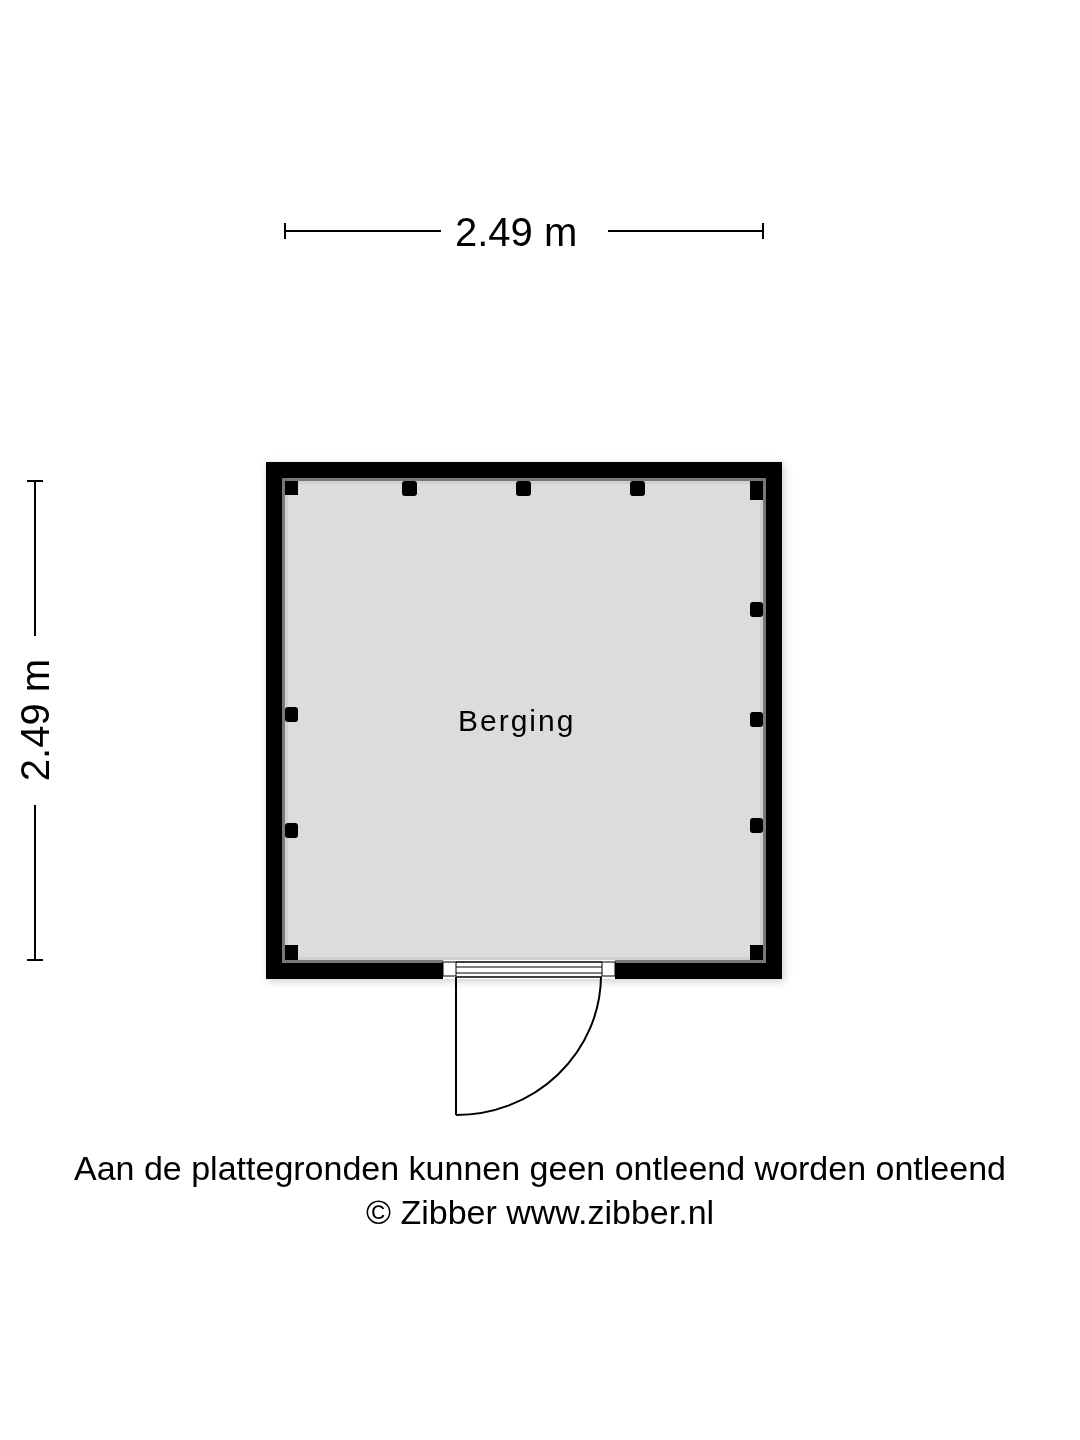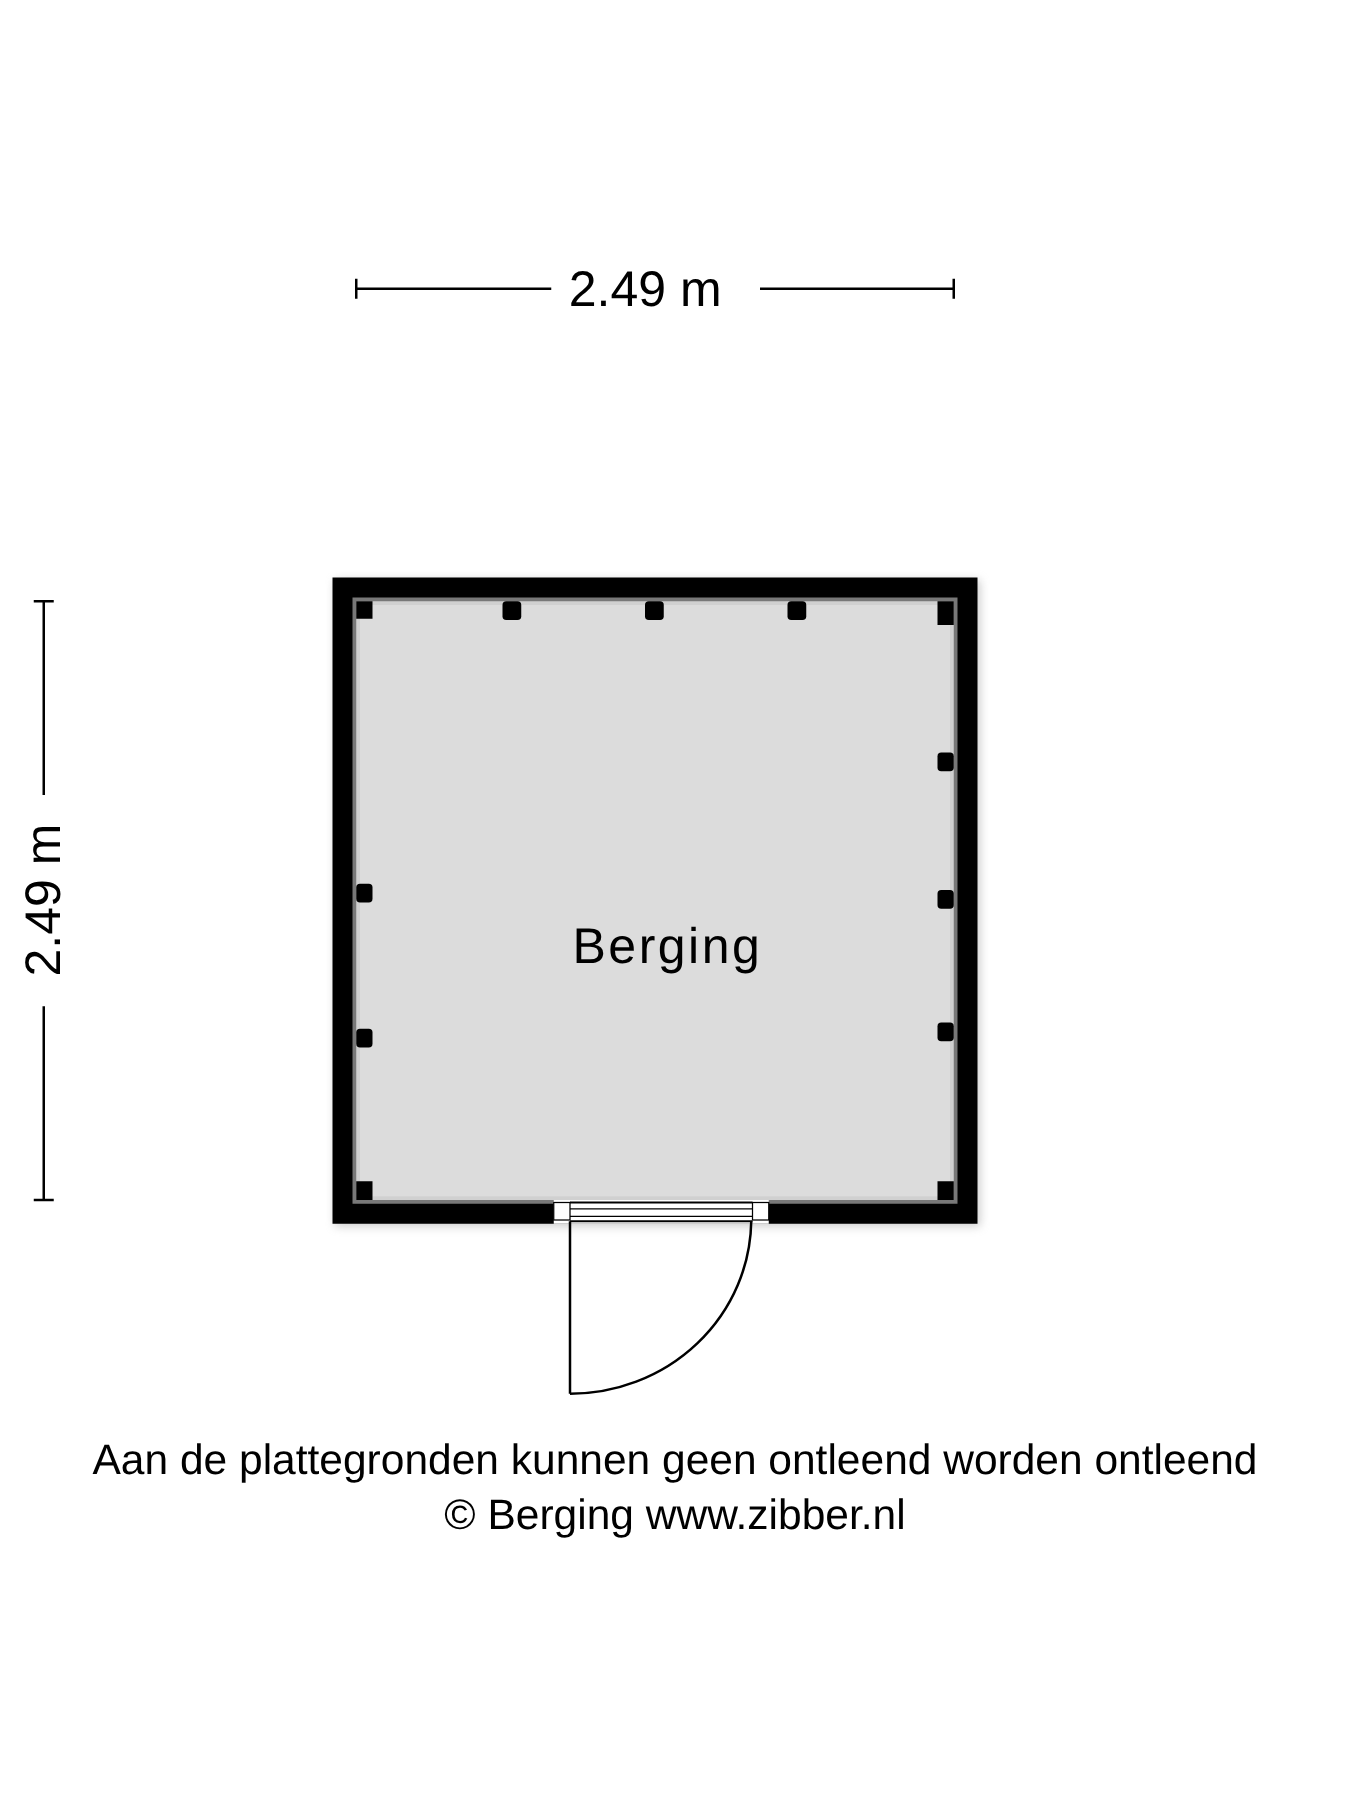--- a/index.html
+++ b/index.html
@@ -1,20 +1,20 @@
 <!DOCTYPE html>
 <html><head>
   <meta charset="utf-8">
   <style>
     html, body { margin: 0; padding: 0; background: #ffffff; }
     body { width: 1080px; height: 1440px; position: relative; overflow: hidden;
            font-family: "Liberation Sans", sans-serif; color: #000; }
     .abs { position: absolute; }
     .dim-label { font-size: 40px; line-height: 40px; background: #fff; white-space: nowrap; }
-    .room-label { font-size: 40px; letter-spacing: 2px; line-height: 30px; white-space: nowrap; margin-top: 36px; }
+    .room-label { font-size: 30px; letter-spacing: 2px; line-height: 30px; white-space: nowrap; }
     .footer { position: absolute; left: 0; width: 1080px; text-align: center; font-size: 34px; line-height: 42px; }
     svg { position: absolute; left: 0; top: 0; }
   </style>
 </head>
 <body>
 
 <svg width="1080" height="1440" viewBox="0 0 1080 1440">
   <defs>
     <filter id="shadow" x="-5%" y="-5%" width="110%" height="110%">
       <feGaussianBlur stdDeviation="4"></feGaussianBlur>
@@ -76,13 +76,13 @@
   </g>
 </svg>
 
 <div class="abs dim-label" style="left:455px; top:212px;">2.49 m</div>
 
 <div class="abs dim-label" style="left:35px; top:720px; transform: translate(-50%, -50%) rotate(-90deg); transform-origin: center;">2.49 m</div>
 
 <div class="abs room-label" style="left:458px; top:706px;">Berging</div>
 
 <div class="footer" style="top:1147px;">Aan de plattegronden kunnen geen ontleend worden ontleend</div>
-<div class="footer" style="top:1191px;">© Berging www.zibber.nl</div>
+<div class="footer" style="top:1191px;">© Zibber www.zibber.nl</div>
 
 </body></html>

